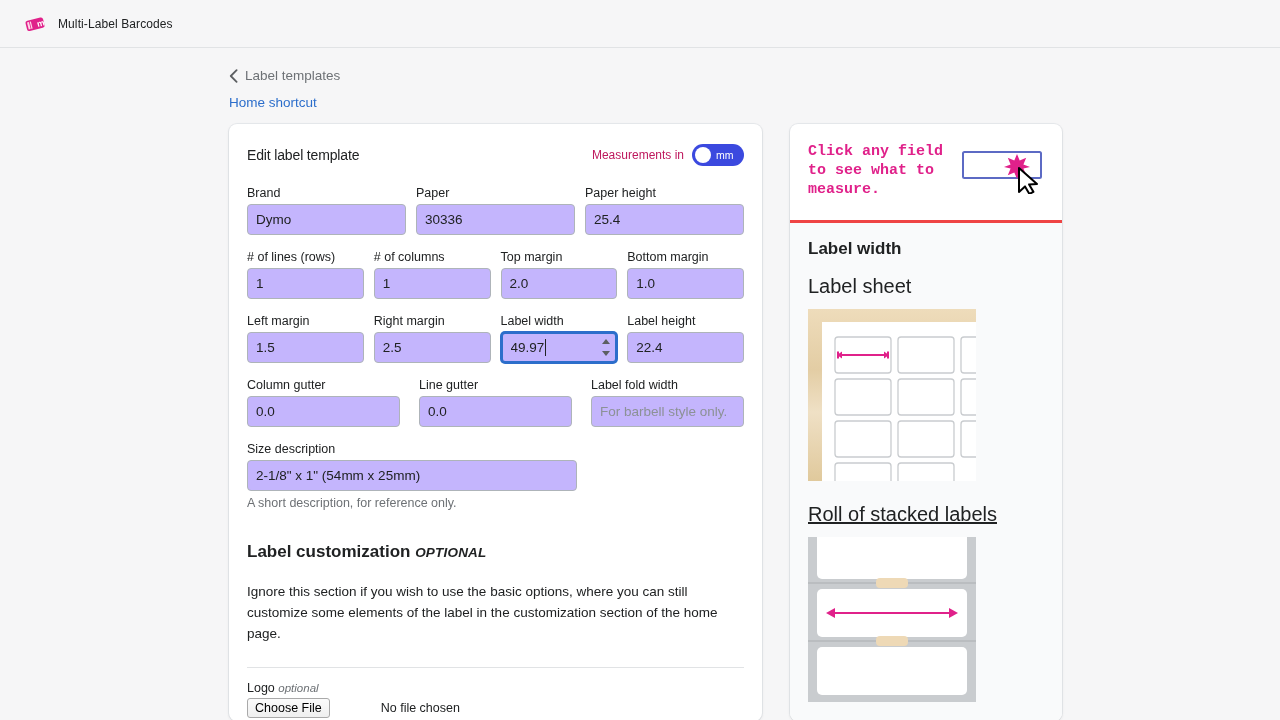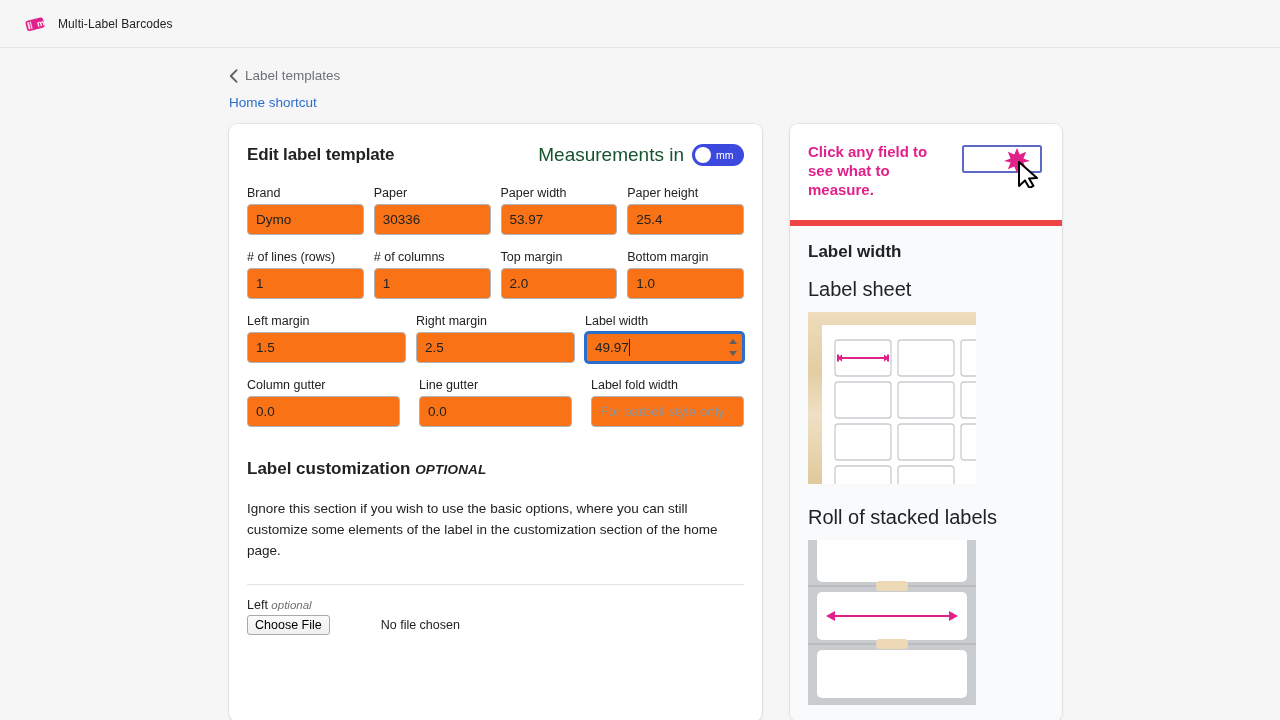--- a/index.html
+++ b/index.html
@@ -78,33 +78,33 @@
     height: 597px;
     overflow: hidden;
   }
   .card-head {
     display: flex;
     align-items: center;
     justify-content: space-between;
     margin-bottom: 20px;
   }
   .card-title {
-    font-size: 17px;
-    font-weight: 700;
+    font-size: 14px;
+    font-weight: 400;
     color: #202223;
     letter-spacing: -.15px;
   }
   .measure-wrap {
     display: flex;
     align-items: center;
     gap: 8px;
   }
   .measure-label {
-    font-size: 19px;
-    color: #14532d;
+    font-size: 12px;
+    color: #be185d;
     text-align: right;
   }
   .toggle {
     width: 52px; height: 22px;
     border-radius: 11px;
     background: #3b49df;
     display: flex;
     align-items: center;
     padding: 0 3px;
     cursor: pointer;
@@ -134,21 +134,21 @@
     display: block;
     font-size: 12.5px;
     color: #202223;
     margin-bottom: 4px;
   }
   .input {
     width: 100%;
     height: 31px;
     border: 1px solid #aeb4b9;
     border-radius: 4px;
-    background: #f97316;
+    background: #c4b5fd;
     font-family: "Liberation Sans", sans-serif;
     font-size: 13.5px;
     color: #202223;
     padding: 0 8px;
     outline: none;
   }
   .input::placeholder { color: #8c9196; }
   .input:read-only { cursor: text; }
 
   .field.focused .input {
@@ -249,24 +249,25 @@
   .side {
     width: 272px;
     background: #fff;
     border-radius: 8px;
     box-shadow: 0 0 0 1px rgba(6,44,82,.06), 0 1px 3px rgba(64,66,69,.12);
     overflow: hidden;
     height: 597px;
   }
   .side-hint {
     display: flex;
-    align-items: flex-start;
+    align-items: center;
     gap: 10px;
     padding: 18px 16px 20px 18px;
-    border-bottom: 6px solid #ef4444;
+    border-bottom: 3px solid #ef4444;
+    font-family: Liberation Mono, monospace;
   }
   .hint-text {
     font-size: 15px;
     font-weight: 700;
     color: #e0218a;
     line-height: 1.28;
     flex: 1 1 auto;
   }
   .hint-demo { position: relative; width: 84px; height: 46px; flex: 0 0 auto; }
 
@@ -280,21 +281,21 @@
     font-size: 17px;
     font-weight: 700;
     color: #202223;
     margin: 0 0 16px 0;
   }
   .side-h2 {
     font-size: 20px;
     color: #202223;
     margin: 0 0 11px 0;
   }
-  .side-h2.sp { margin-top: 22px; }
+  .side-h2.sp { margin-top: 22px; text-decoration: underline; }
 
   .diagram { width: 168px; }
   svg { display: block; }
 </style>
 </head>
 <body>
 
 <div class="appbar">
   <svg class="app-logo" viewBox="0 0 22 22">
     <g transform="rotate(-14 11 11)">
@@ -336,24 +337,20 @@
       <div class="row">
         <div class="field">
           <label class="field-label">Brand</label>
           <input class="input" type="text" value="Dymo" style="">
         </div>
         <div class="field">
           <label class="field-label">Paper</label>
           <input class="input" type="text" value="30336" style="">
         </div>
         <div class="field">
-          <label class="field-label">Paper width</label>
-          <input class="input" type="text" value="53.97" style="">
-        </div>
-        <div class="field">
           <label class="field-label">Paper height</label>
           <input class="input" type="text" value="25.4" style="">
         </div>
       </div>
 
       <div class="row">
         <div class="field">
           <label class="field-label"># of lines (rows)</label>
           <input class="input" type="text" value="1" style="">
         </div>
@@ -384,48 +381,57 @@
           <label class="field-label">Label width</label>
           <div class="spin-wrap">
             <input class="input" type="text" value="49.97" style="">
             <span class="caret"></span>
             <span class="spinner">
               <i class="up"></i>
               <i class="down"></i>
             </span>
           </div>
         </div>
+        <div class="field">
+          <label class="field-label">Label height</label>
+          <input class="input" type="text" value="22.4" style="">
+        </div>
       </div>
 
       <div class="row row-wide">
         <div class="field">
           <label class="field-label">Column gutter</label>
           <input class="input" type="text" value="0.0" style="">
         </div>
         <div class="field">
           <label class="field-label">Line gutter</label>
           <input class="input" type="text" value="0.0" style="">
         </div>
         <div class="field">
           <label class="field-label">Label fold width</label>
           <input class="input" type="text" placeholder="For barbell style only." style="">
         </div>
       </div>
 
+      <div>
+        <label class="field-label">Size description</label>
+        <input class="input" type="text" style="width: 330px;" value="2-1/8&quot; x 1&quot; (54mm x 25mm)">
+        <p class="help-text">A short description, for reference only.</p>
+      </div>
 
       <h2 class="sec-title">
         <span>Label customization</span>
         <em>OPTIONAL</em>
       </h2>
       <p class="sec-body">Ignore this section if you wish to use the basic options, where you can still customize some elements of the label in the customization section of the home page.</p>
 
       <div class="divider"></div>
 
       <div class="upload-label">
-        <span>Left</span>
+        <span>Logo</span>
         <i>optional</i>
       </div>
       <div class="file-row">
         <button class="file-btn">Choose File</button>
         <span class="file-name">No file chosen</span>
       </div>
 
     </div>
 
     <div class="side">

